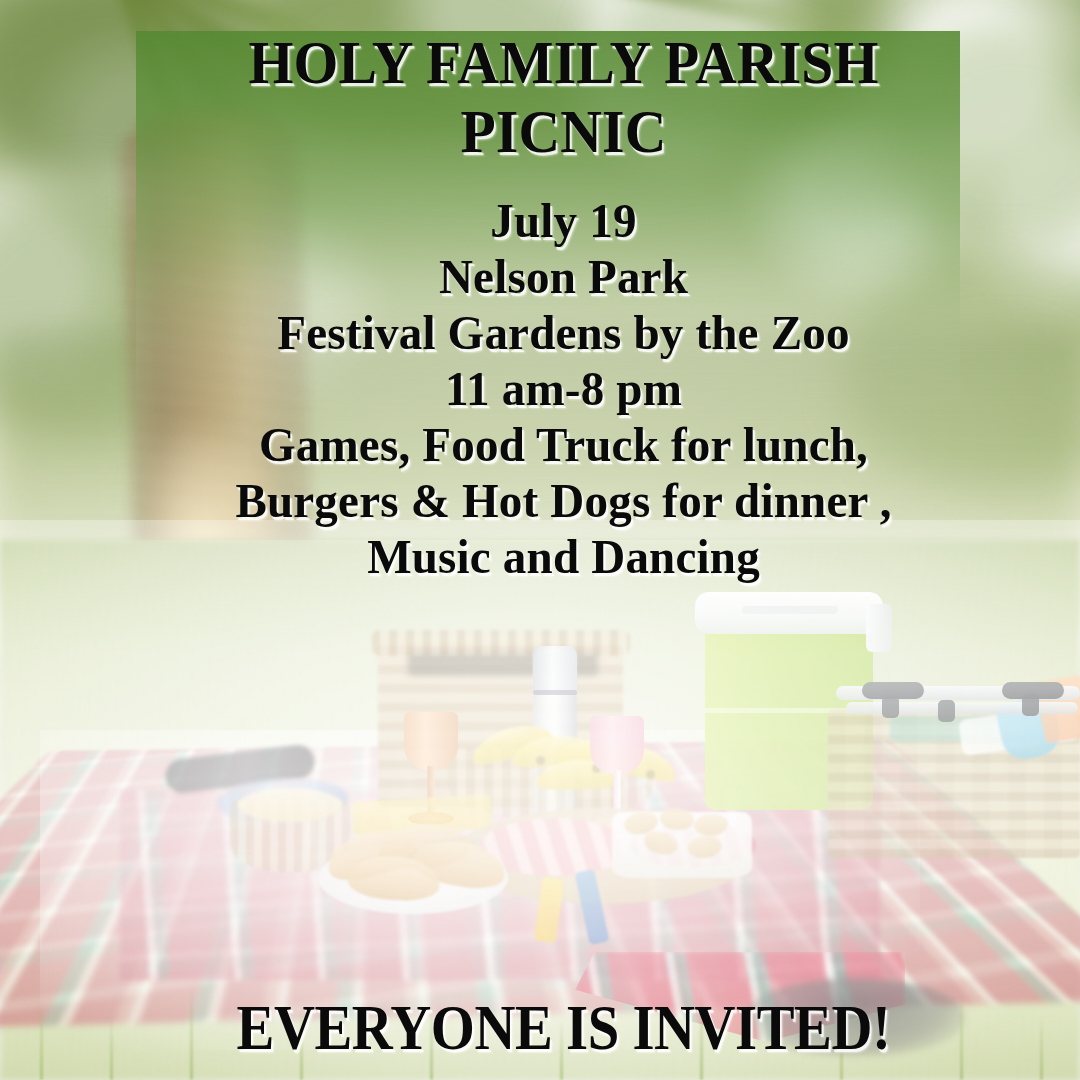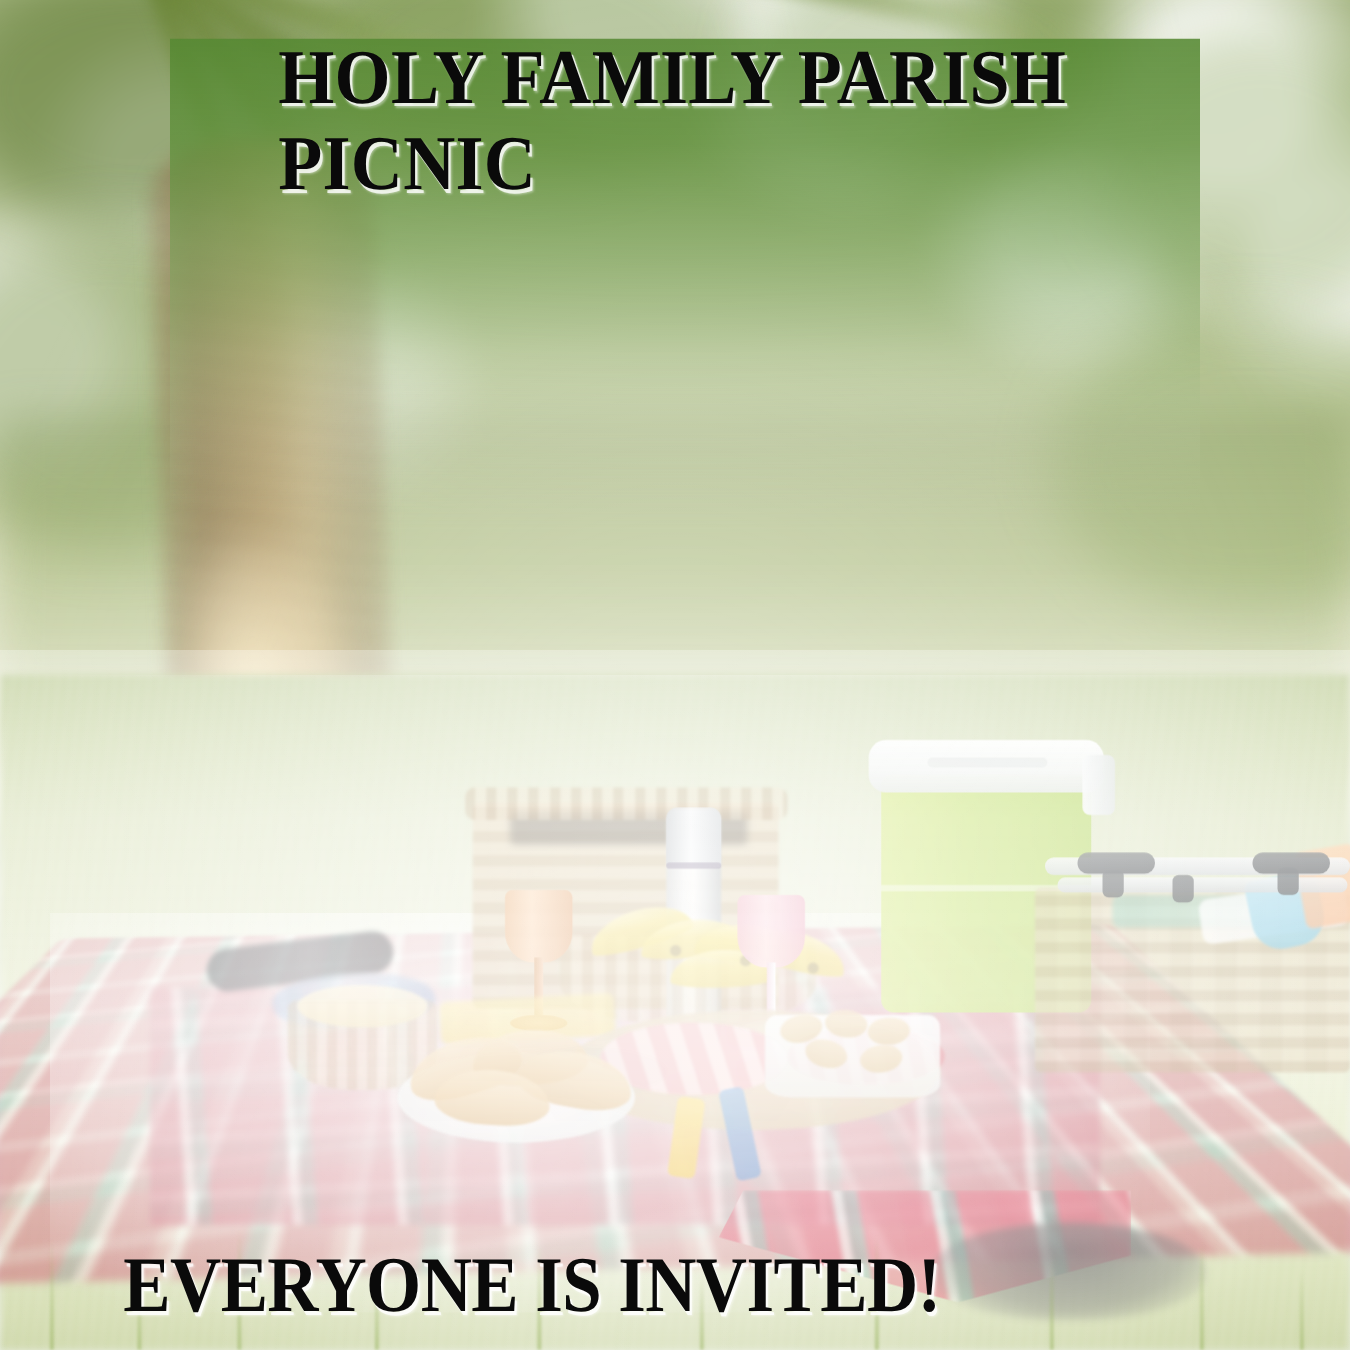--- a/index.html
+++ b/index.html
@@ -324,21 +324,21 @@
       rgba(86,137,51,.88) 0%,
       rgba(96,144,60,.80) 22%,
       rgba(116,158,82,.58) 45%,
       rgba(150,180,120,.32) 66%,
       rgba(190,205,168,.12) 84%,
       rgba(220,228,205,0) 100%);
     pointer-events:none;
   }
 
   
-  .textlayer{position:absolute;inset:0;margin-left:47px;}
+  .textlayer{position:absolute;inset:0;text-align:center;margin-left:47px;}
   .tx{
     color:#0a0a0a;
     font-family:"Liberation Serif", "DejaVu Serif", serif;
     font-weight:700;
     letter-spacing:.2px;
     text-shadow:2px 3px 0 rgba(255,255,255,.78), 3px 4px 2px rgba(255,255,255,.45);
     line-height:1.02;
     white-space:nowrap;
   }
   .title{
@@ -507,17 +507,26 @@
 
   <div class="greenpanel"></div>
 
   <div class="textlayer">
 
     <div class="tx title">
       <span>HOLY FAMILY PARISH</span>
       <span class="l2">PICNIC</span>
     </div>
 
+    <div class="body">
+      <span class="tx line l-date">July 19</span>
+      <span class="tx line l-park">Nelson Park</span>
+      <span class="tx line l-venue">Festival Gardens by the Zoo</span>
+      <span class="tx line l-time">11 am-8 pm</span>
+      <span class="tx line l-games">Games, Food Truck for lunch,</span>
+      <span class="tx line l-burgers">Burgers &amp; Hot Dogs for dinner ,</span>
+      <span class="tx line l-music">Music and Dancing</span>
+    </div>
 
     <div class="tx footer">EVERYONE IS INVITED!</div>
   </div>
 
 </div>
 
 </body></html>

